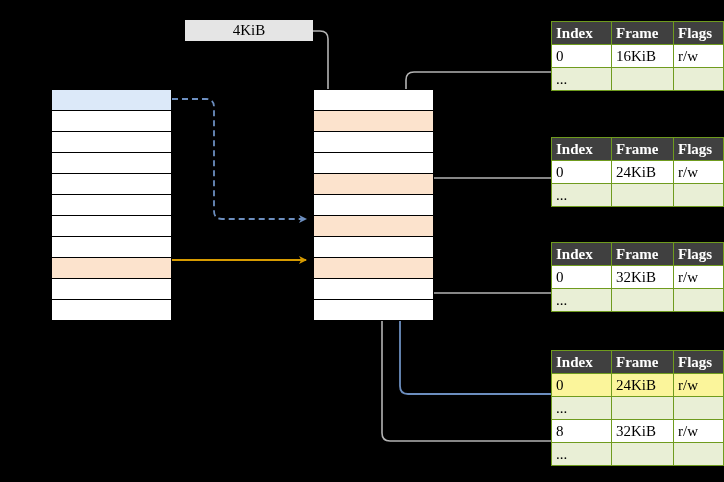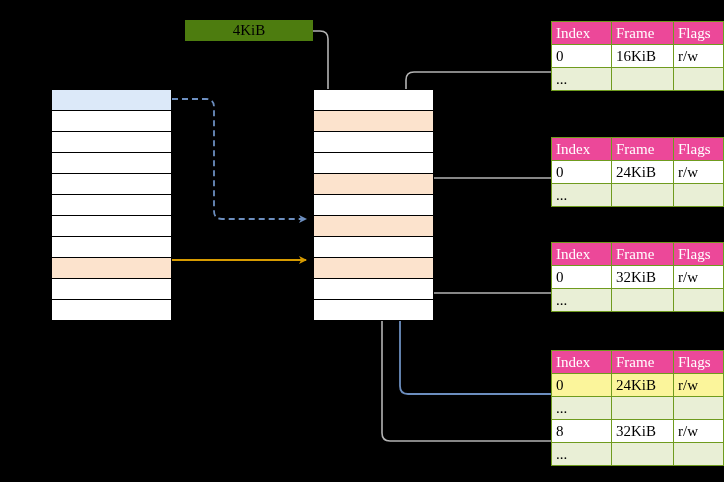--- a/index.html
+++ b/index.html
@@ -47,21 +47,21 @@
 
   
   #size-label {
     position: absolute;
     left: 185px;
     top: 20px;
     width: 128px;
     height: 21px;
     line-height: 21px;
     text-align: center;
-    background: #4d7c0f;
+    background: #e5e5e5;
     color: #000000;
     font-size: 15px;
     font-family: "Liberation Serif", serif;
   }
 
   
   .pagetable {
     position: absolute;
     border-collapse: collapse;
     table-layout: fixed;
@@ -71,23 +71,23 @@
   .pagetable th, .pagetable td {
     border: 1px solid #6f9b1e;
     padding: 1px 4px;
     height: 20px;
     text-align: left;
     font-weight: normal;
     white-space: nowrap;
     overflow: hidden;
   }
   .pagetable th {
-    background: #ec4899;
+    background: #404040;
     color: #ffffff;
-    font-weight: normal;
+    font-weight: bold;
     font-family: "Liberation Serif", serif;
   }
   .pagetable td { background: #ffffff; }
   .pagetable tr.ellipsis td { background: #e9efd6; }
   .pagetable td.hl { background: #fbf59b; }
   .col-index { width: 60px; }
   .col-frame { width: 62px; }
   .col-flags { width: 50px; }
 
   #pt-0 { left: 551px; top: 21px;  }

